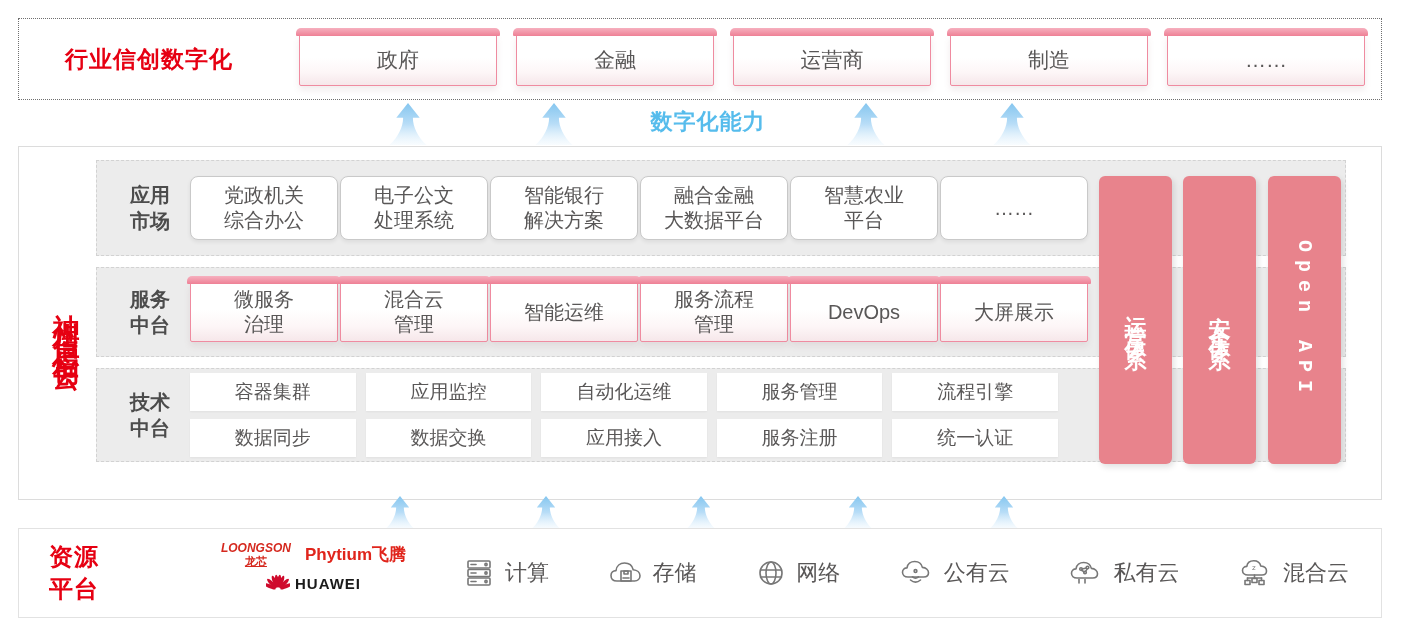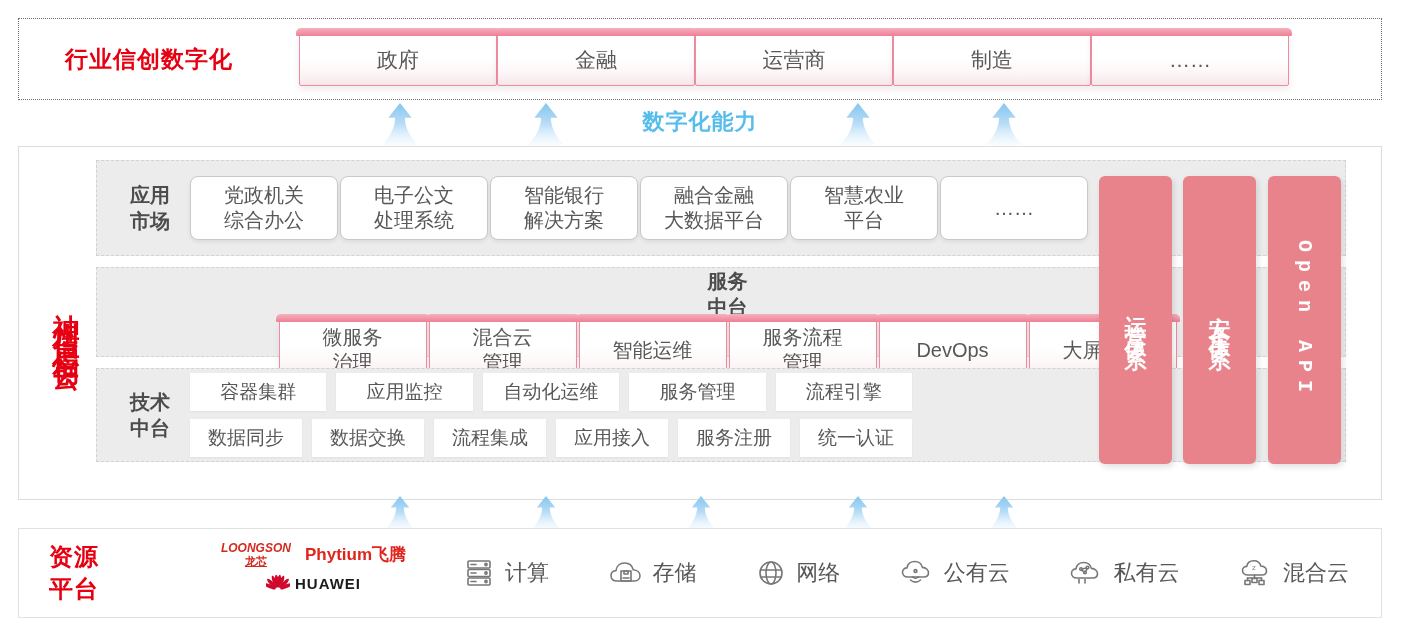--- a/index.html
+++ b/index.html
@@ -5,63 +5,63 @@
   * { margin:0; padding:0; box-sizing:border-box; }
   html,body { width:1402px; height:632px; background:#fff; overflow:hidden;
     font-family:"Liberation Sans","DejaVu Sans",sans-serif; }
   .stage { position:relative; width:1402px; height:632px; background:#fff; }
 
   
   .top-section { position:absolute; left:18px; top:18px; width:1364px; height:82px;
     border:1px dotted #6f6f6f; background:#fff; }
   .top-title { position:absolute; left:46px; top:50%; transform:translateY(-50%);
     color:#e60012; font-weight:bold; font-size:23px; letter-spacing:1px; }
-  .top-boxes { position:absolute; left:280px; top:15px; display:flex; }
+  .top-boxes { position:absolute; left:280px; top:15px; display:flex; gap:19px; }
 
   
   .capbox { position:relative; width:198px; height:52px;
     background:linear-gradient(180deg,#ffffff 45%,#fdf6f7 75%,#f6e7ea 100%);
     border:1px solid #ef8ba0; border-radius:2px;
     display:flex; align-items:center; justify-content:center; text-align:center;
     font-size:21px; color:#595757; white-space:pre-line; line-height:1.25;
     box-shadow:0 4px 6px rgba(150,100,110,.12); }
   .capbox::before { content:""; position:absolute; top:-7px; left:-4px; right:-4px; height:8px;
     background:linear-gradient(180deg,#f6b0bf,#ee8095); border-radius:5px 5px 1px 1px; }
 
   
-  .band-top { position:absolute; left:0; top:100px; width:1144px; height:46px; }
+  .band-top { position:absolute; left:8px; top:100px; width:1144px; height:46px; }
   .band-bottom { position:absolute; left:0; top:497px; width:1402px; height:33px; }
   .up-arrow { position:absolute; bottom:1px; width:38px; height:42px; transform:translateX(-50%); }
   .band-bottom .up-arrow { height:33px; width:32px; }
   .capability-text { position:absolute; left:700px; top:50%; transform:translate(-50%,-54%);
     font-size:22px; font-weight:bold; color:#56bcec; letter-spacing:1px; }
 
   
   .main-section { position:absolute; left:18px; top:146px; width:1364px; height:354px;
     border:1px solid #dcdcdc; background:#fff; }
   .side-title-wrap { position:absolute; left:20px; top:0; height:100%; width:54px;
     display:flex; align-items:center; justify-content:center; }
   .side-title { writing-mode:vertical-rl; color:#e60012; font-weight:bold;
     font-size:27px; letter-spacing:9px; }
   .rows { position:absolute; left:77px; top:13px; width:1250px; }
   .row { position:relative; background:#ececec; border:1px dashed #d2d2d2;
     display:flex; align-items:center; padding-left:13px; margin-bottom:11px; }
   .row-label { width:80px; text-align:center; font-weight:bold; font-size:20px;
     color:#4c4c4c; white-space:pre-line; line-height:1.3; flex:none; }
   .row-boxes { display:flex; gap:2px; width:898px; flex:none; }
   .row-app { height:96px; }
-  .row-svc { height:90px;flex-direction:column; }
+  .row-svc { height:90px; }
   .row-tech { height:94px; }
 
   .appbox { flex:1; height:64px; background:#ffffff; border:1px solid #c9c9c9; border-radius:8px;
     display:flex; align-items:center; justify-content:center; text-align:center;
     font-size:20px; color:#595757; white-space:pre-line; line-height:1.25;
     box-shadow:0 2px 4px rgba(0,0,0,.07); }
   .svcbox { flex:1; width:auto; height:60px; font-size:20px; }
-  .tech-grid { display:flex; flex-direction:column; gap:8px; width:722px; flex:none; }
+  .tech-grid { display:flex; flex-direction:column; gap:8px; width:868px; flex:none; }
   .tech-row { display:flex; gap:10px; }
   .techbox { flex:1; height:38px; background:#ffffff;
     display:flex; align-items:center; justify-content:center;
     font-size:19px; color:#595757; box-shadow:0 1px 2px rgba(0,0,0,.05); }
 
   .pillar { position:absolute; top:29px; width:73px; height:288px; background:#e8838c;
     border-radius:6px; display:flex; align-items:center; justify-content:center;
     box-shadow:2px 3px 6px rgba(0,0,0,.12); }
   .pillar-1 { left:1080px; } .pillar-2 { left:1164px; } .pillar-3 { left:1249px; }
   .pillar span { writing-mode:vertical-rl; color:#ffffff; font-weight:bold;
@@ -179,21 +179,20 @@
           <div class="tech-row">
             <div class="techbox">容器集群</div>
             <div class="techbox">应用监控</div>
             <div class="techbox">自动化运维</div>
             <div class="techbox">服务管理</div>
             <div class="techbox">流程引擎</div>
           </div>
           <div class="tech-row">
             <div class="techbox">数据同步</div>
             <div class="techbox">数据交换</div>
-            <div class="techbox">流程集成</div>
             <div class="techbox">应用接入</div>
             <div class="techbox">服务注册</div>
             <div class="techbox">统一认证</div>
           </div>
         </div>
       </div>
     </div>
 
     <div class="pillar pillar-1">
       <span>运营体系</span>

